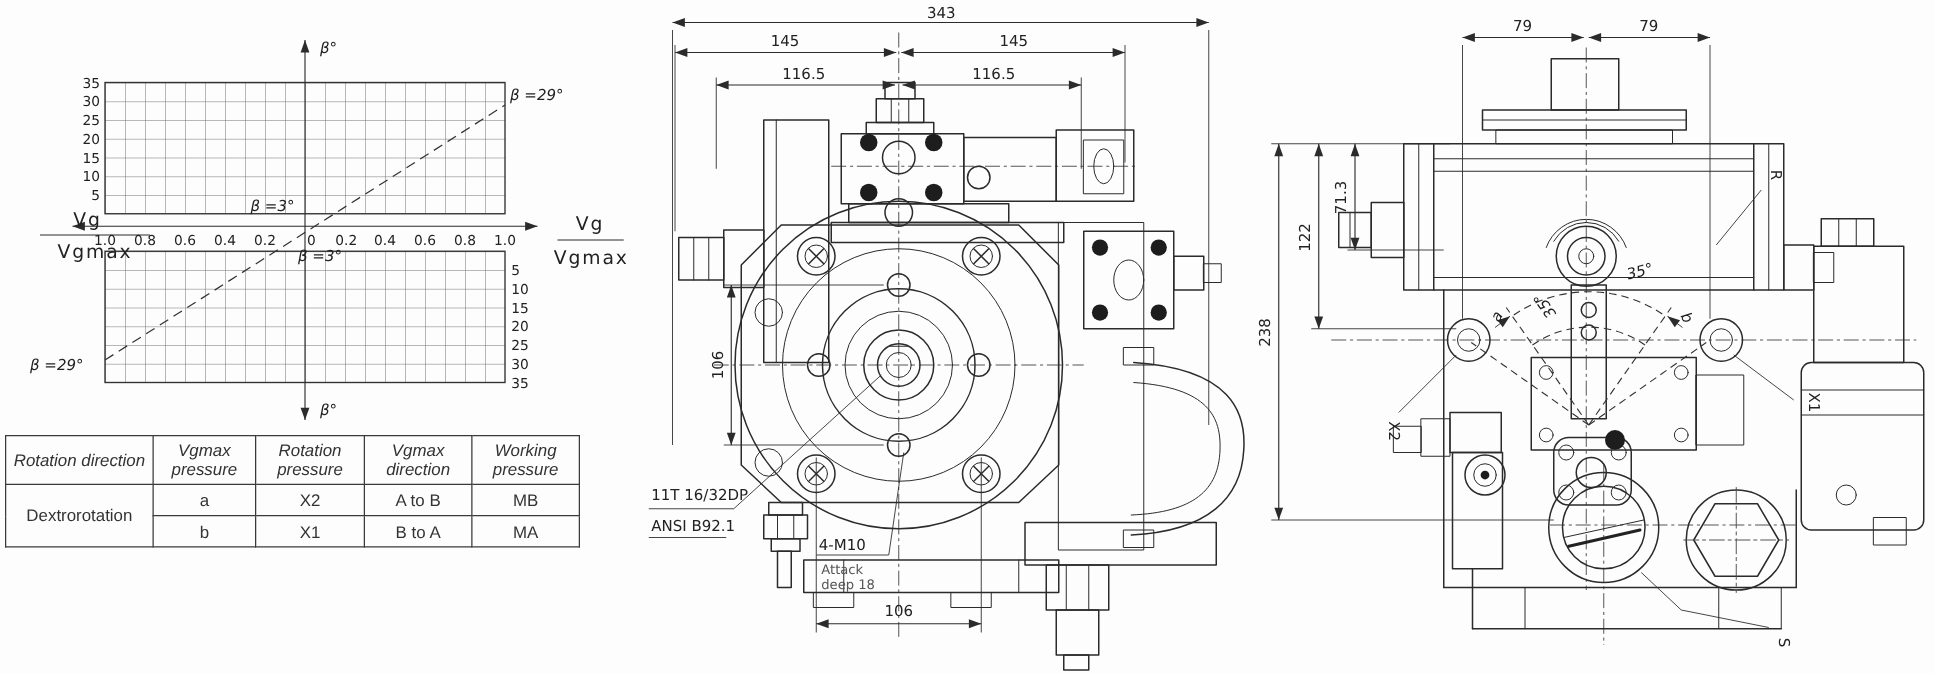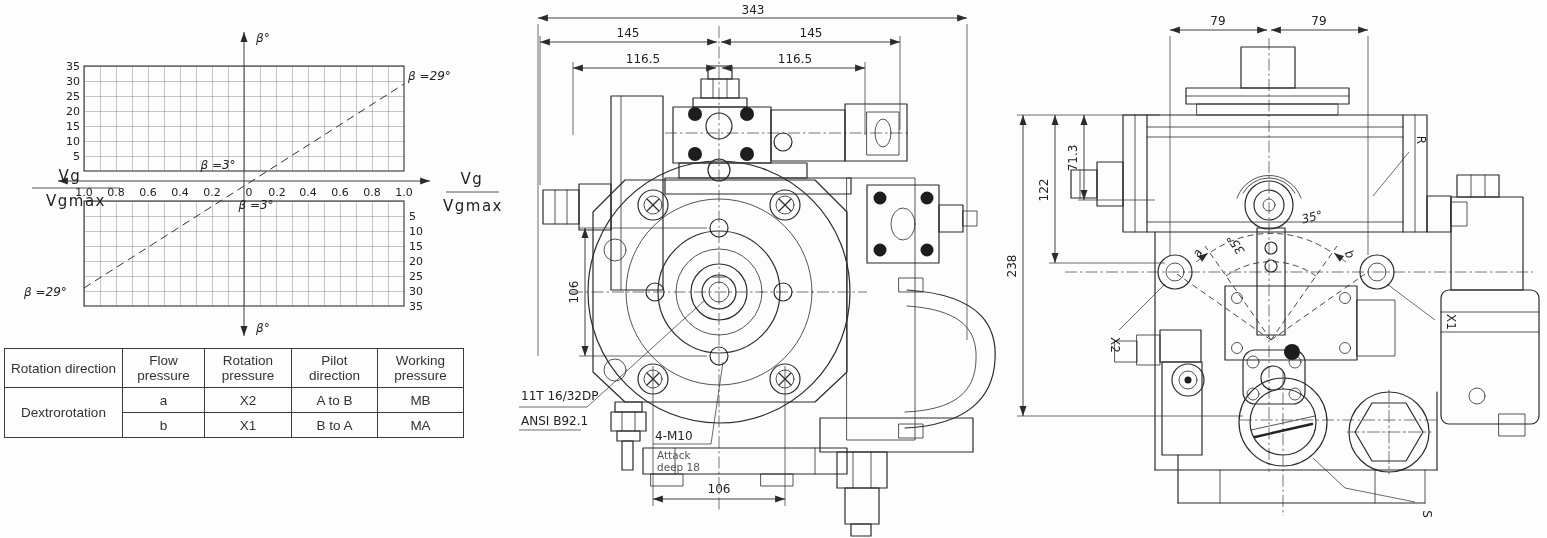--- a/index.html
+++ b/index.html
@@ -22,21 +22,21 @@
   .dimtxt{font:12px "DejaVu Sans",sans-serif;fill:#222;}
   .dimtxt-s{font:10.5px "DejaVu Sans",sans-serif;fill:#555;}
   .beta{font:italic 12px "DejaVu Sans",sans-serif;fill:#222;}
   .frac{font:15px "DejaVu Sans",sans-serif;fill:#222;letter-spacing:1.5px;}
   .mid{text-anchor:middle;}
   
   #spec-table{position:absolute;left:4px;top:348px;width:459px;border-collapse:collapse;
               table-layout:fixed;background:#fdfdfd;}
   #spec-table th,#spec-table td{border:1.7px solid #3a3a3a;text-align:center;vertical-align:middle;
               font-family:"Liberation Sans","DejaVu Sans",sans-serif;color:#333;padding:1px 2px;}
-  #spec-table th{font-size:13.5px;font-weight:400;line-height:15px;height:36px;}
+  #spec-table th{font-size:13.5px;font-weight:400;line-height:15px;height:36px;font-style:italic;}
   #spec-table td{font-size:13.5px;height:22px;}
 </style>
 </head>
 <body>
 
 <div id="page">
 
 <svg id="chart" style="left:0;" width="505" height="345" viewBox="0 0 505 345">
   <defs>
     <pattern id="gridp" width="16" height="15" patternUnits="userSpaceOnUse" x="84" y="66">
@@ -121,23 +121,23 @@
   <colgroup>
         <col style="width:118px">
         <col style="width:82px">
         <col style="width:87px">
         <col style="width:86px">
         <col style="width:86px">
       </colgroup>
   <thead>
     <tr>
       <th>Rotation direction</th>
-      <th>Flow pressure</th>
+      <th>Vgmax pressure</th>
       <th>Rotation pressure</th>
-      <th>Pilot direction</th>
+      <th>Vgmax direction</th>
       <th>Working pressure</th>
     </tr>
   </thead>
   <tbody>
     <tr>
       <td rowspan="2">Dextrorotation</td>
       <td>a</td>
       <td>X2</td>
       <td>A to B</td>
       <td>MB</td>

